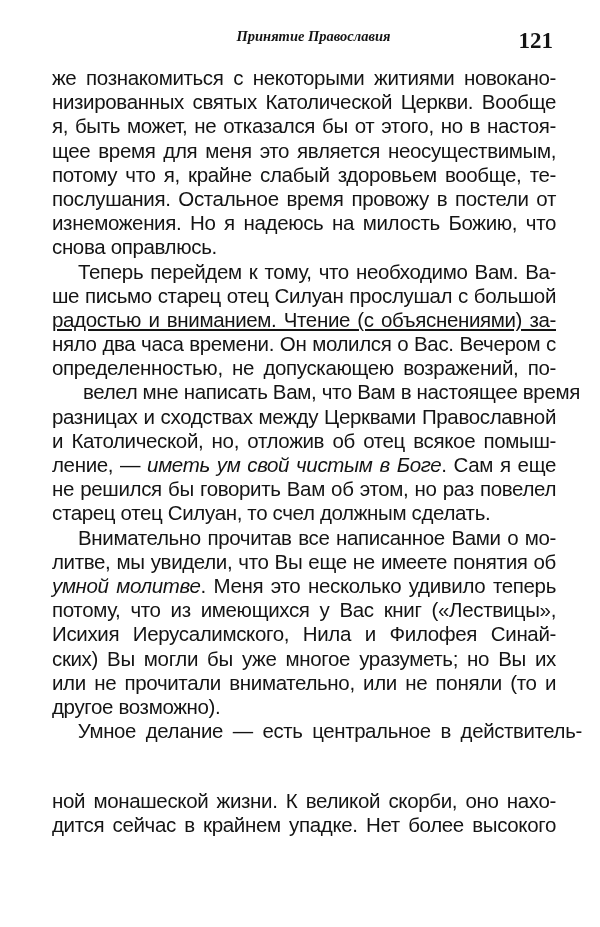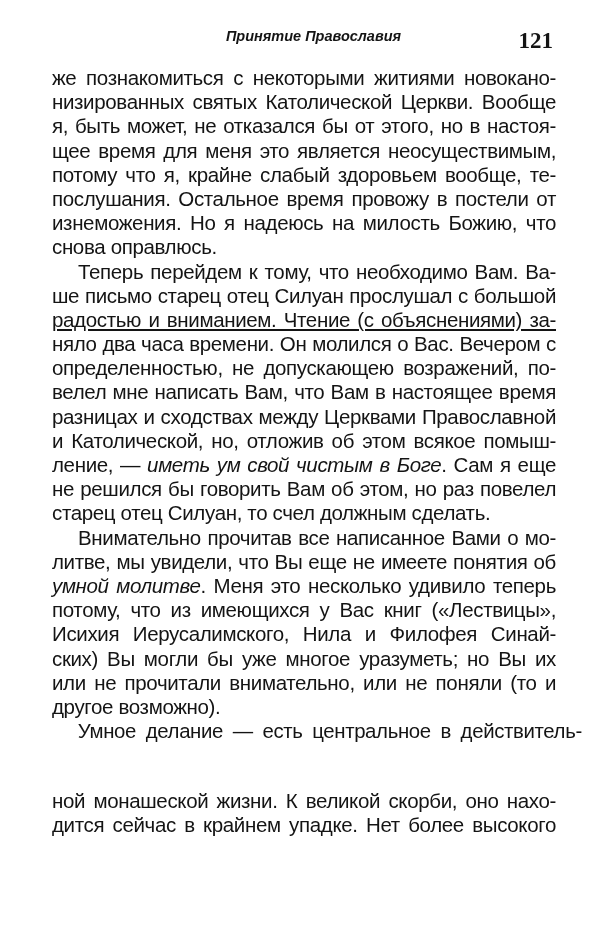--- a/index.html
+++ b/index.html
@@ -6,21 +6,21 @@
   body {
     width: 600px; height: 927px; position: relative; overflow: hidden;
     color: #141414;
     font-family: "Liberation Sans", "DejaVu Sans", sans-serif;
   }
   .running-head {
     position: absolute; top: 28px; left: 52px; width: 503px; height: 22px;
   }
   .running-title {
     position: absolute; left: 0; right: 0; top: 0; text-align: center;
-    font-family: Liberation Sans, sans-serif;
+    font-family: Liberation Serif, serif;
     font-style: italic; font-weight: bold; font-size: 14.5px;
     padding-left: 20px;
   }
   .page-number {
     position: absolute; right: 2px; top: 0;
     font-family: "Liberation Serif", serif; font-weight: bold; font-size: 23px;
   }
   .page-body {
     position: absolute; left: 52px; top: 66px; width: 504px;
   }
@@ -50,23 +50,23 @@
     <span class="line justify" style="white-space: nowrap;">щее время для меня это является неосуществимым,</span>
     <span class="line justify" style="white-space: nowrap;">потому что я, крайне слабый здоровьем вообще, те-</span>
     <span class="line justify" style="white-space: nowrap;">послушания. Остальное время провожу в постели от</span>
     <span class="line justify" style="white-space: nowrap;">изнеможения. Но я надеюсь на милость Божию, что</span>
     <span class="line" style="white-space: nowrap;">снова оправлюсь.</span>
     <span class="line justify indent" style="white-space: nowrap;">Теперь перейдем к тому, что необходимо Вам. Ва-</span>
     <span class="line justify" style="white-space: nowrap;">ше письмо старец отец Силуан прослушал с большой</span>
     <span class="line justify" style="white-space: nowrap; text-decoration: underline;">радостью и вниманием. Чтение (с объяснениями) за-</span>
     <span class="line justify" style="white-space: nowrap;">няло два часа времени. Он молился о Вас. Вечером с</span>
     <span class="line justify" style="white-space: nowrap;">определенностью, не допускающею возражений, по-</span>
-    <span class="line justify" style="white-space: nowrap;">велел мне написать Вам, что Вам в настоящее время</span>
+    <span class="line justify" style="white-space: nowrap; margin-left: 31px;">велел мне написать Вам, что Вам в настоящее время</span>
     <span class="line justify" style="white-space: nowrap;">разницах и сходствах между Церквами Православной</span>
-    <span class="line justify" style="white-space: nowrap;">и Католической, но, отложив об этом всякое помыш-</span>
+    <span class="line justify" style="white-space: nowrap;">и Католической, но, отложив об отец всякое помыш-</span>
     <span class="line justify" style="white-space: nowrap;"><span>ление, — </span><span class="em">иметь ум свой чистым в Боге</span><span>. Сам я еще</span></span>
     <span class="line justify" style="white-space: nowrap;">не решился бы говорить Вам об этом, но раз повелел</span>
     <span class="line" style="white-space: nowrap;">старец отец Силуан, то счел должным сделать.</span>
     <span class="line justify indent" style="white-space: nowrap;">Внимательно прочитав все написанное Вами о мо-</span>
     <span class="line justify" style="white-space: nowrap;">литве, мы увидели, что Вы еще не имеете понятия об</span>
     <span class="line justify" style="white-space: nowrap;"><span></span><span class="em">умной молитве</span><span>. Меня это несколько удивило теперь</span></span>
     <span class="line justify" style="white-space: nowrap;">потому, что из имеющихся у Вас книг («Лествицы»,</span>
     <span class="line justify" style="white-space: nowrap;">Исихия Иерусалимского, Нила и Филофея Синай-</span>
     <span class="line justify" style="white-space: nowrap;">ских) Вы могли бы уже многое уразуметь; но Вы их</span>
     <span class="line justify" style="white-space: nowrap;">или не прочитали внимательно, или не поняли (то и</span>

